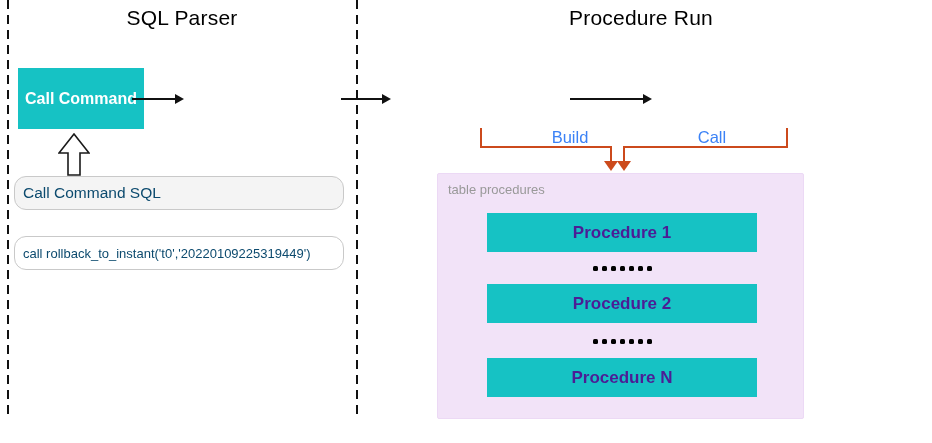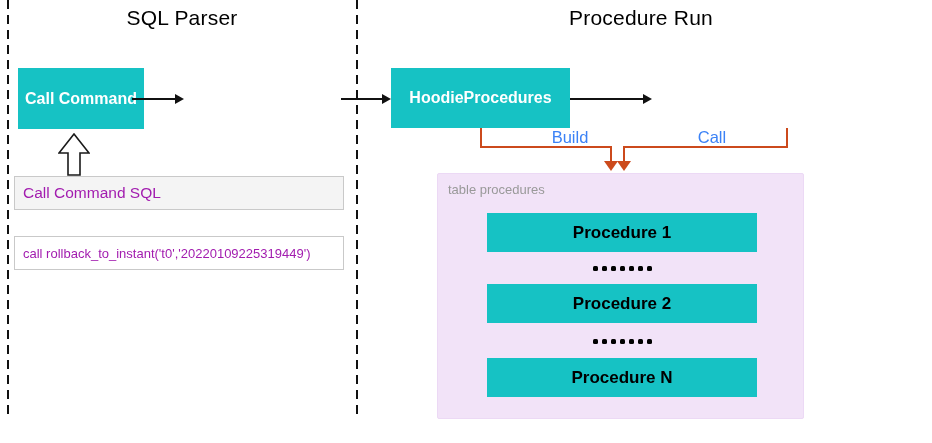--- a/index.html
+++ b/index.html
@@ -27,49 +27,48 @@
     border-left:9px solid var(--ink);border-top:5px solid transparent;border-bottom:5px solid transparent;}
 
   .oline{position:absolute;background:var(--orange);z-index:2;}
   .ohead{position:absolute;width:0;height:0;z-index:2;
     border-left:7px solid transparent;border-right:7px solid transparent;
     border-top:10px solid var(--orange);}
 
   .edge-label{position:absolute;font-size:16.5px;color:#3b82f6;text-align:center;width:80px;}
 
   .sql-card{position:absolute;left:14px;background:#ffffff;border:1px solid #c9c9c9;
-    border-radius:0;display:flex;align-items:center;padding:16px 8px;white-space:nowrap;
-    box-sizing:border-box;color:#a21caf;}
+    border-radius:12px;display:flex;align-items:center;padding:16px 8px;white-space:nowrap;
+    box-sizing:border-box;color:#0c4a6e;}
   .sql-card.header{background:#f4f4f4;font-size:15.5px;}
   .sql-card.row{font-size:13px;}
 
   .user-box{position:absolute;left:437px;top:173px;width:367px;height:246px;
     background:var(--lavender);border:1px solid #ecd9f5;border-radius:2px;box-sizing:border-box;}
   .user-box .label{position:absolute;left:10px;top:8px;font-size:13px;color:#999999;}
   .proc{position:absolute;left:49px;width:270px;height:39px;background:var(--teal);
-    color:#000000;font-weight:700;font-size:17px;display:flex;align-items:center;justify-content:center;}
+    color:#4c1d95;font-weight:700;font-size:17px;display:flex;align-items:center;justify-content:center;}
   .dots{position:absolute;left:49px;width:270px;display:flex;justify-content:center;gap:4px;}
   .dots span{width:5px;height:5px;background:#000;border-radius:1.5px;display:block;}
 
   .up-arrow{position:absolute;left:58px;top:133px;}
 </style>
 </head>
 <body>
 
 <div id="stage">
 
   <div class="vdash" style="left:7px"></div>
   <div class="vdash" style="left:356px"></div>
   <div class="vdash" style="left:924px"></div>
 
   <div class="section-title" style="left:8px;width:348px">SQL Parser</div>
   <div class="section-title" style="left:358px;width:566px">Procedure Run</div>
 
   <div class="node" style="left:18px;top:68px;width:114px;height:61px;padding:0 6px">Call Command</div>
-  <div class="node" style="left:391px;top:68px;width:179px;height:60px">HoodieProcedures</div>
 
   <div class="harrow" style="left:132px;top:98px;width:43px"></div>
   <div class="harrow" style="left:341px;top:98px;width:41px"></div>
   <div class="harrow" style="left:570px;top:98px;width:73px"></div>
 
   <svg class="up-arrow" width="32" height="43" viewBox="0 0 32 43">
     <polygon points="16,1 31,20 22,20 22,42 10,42 10,20 1,20" fill="#ffffff" stroke="#1a1a1a" stroke-width="1.6"></polygon>
   </svg>
 
   <div class="sql-card header" style="top:176px;width:330px;height:27px">Call Command SQL</div>

